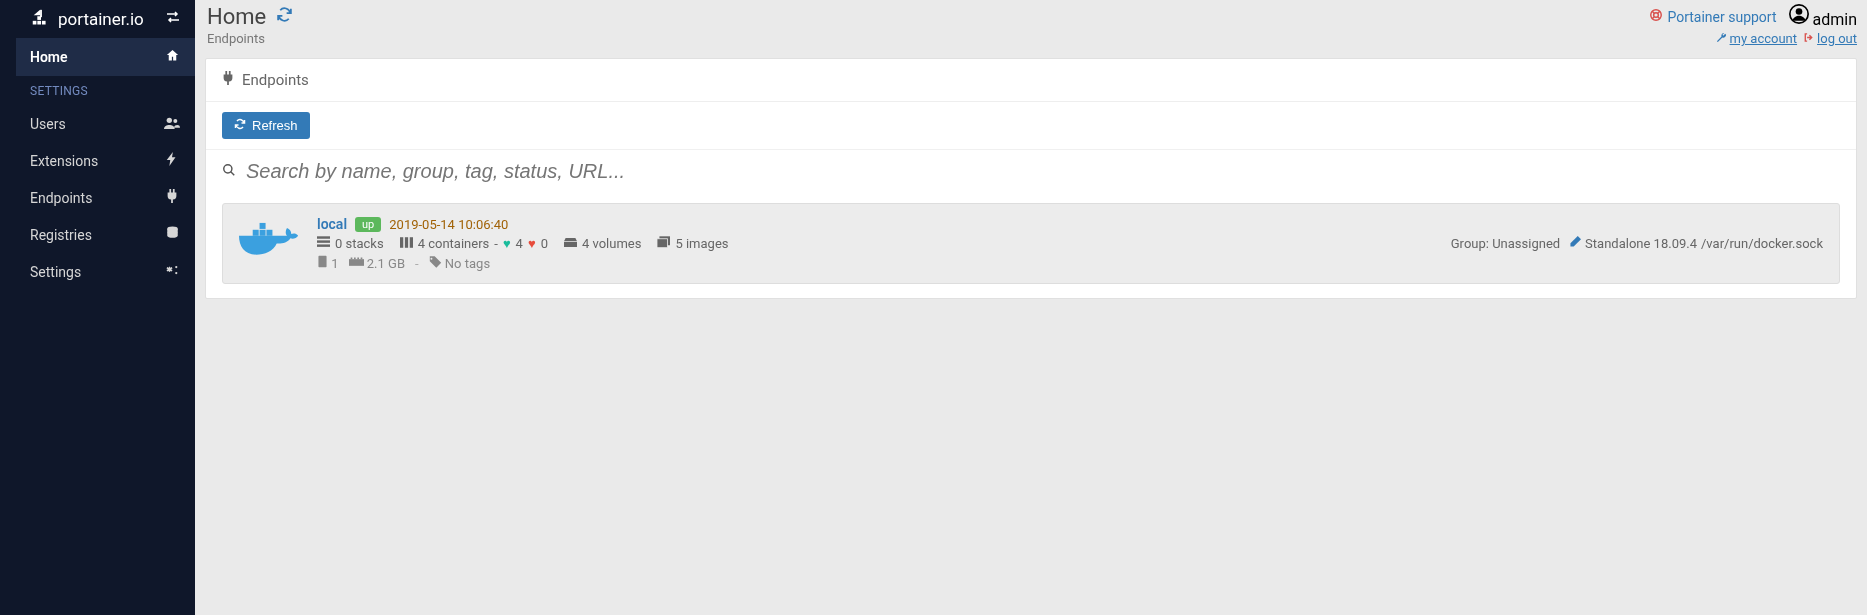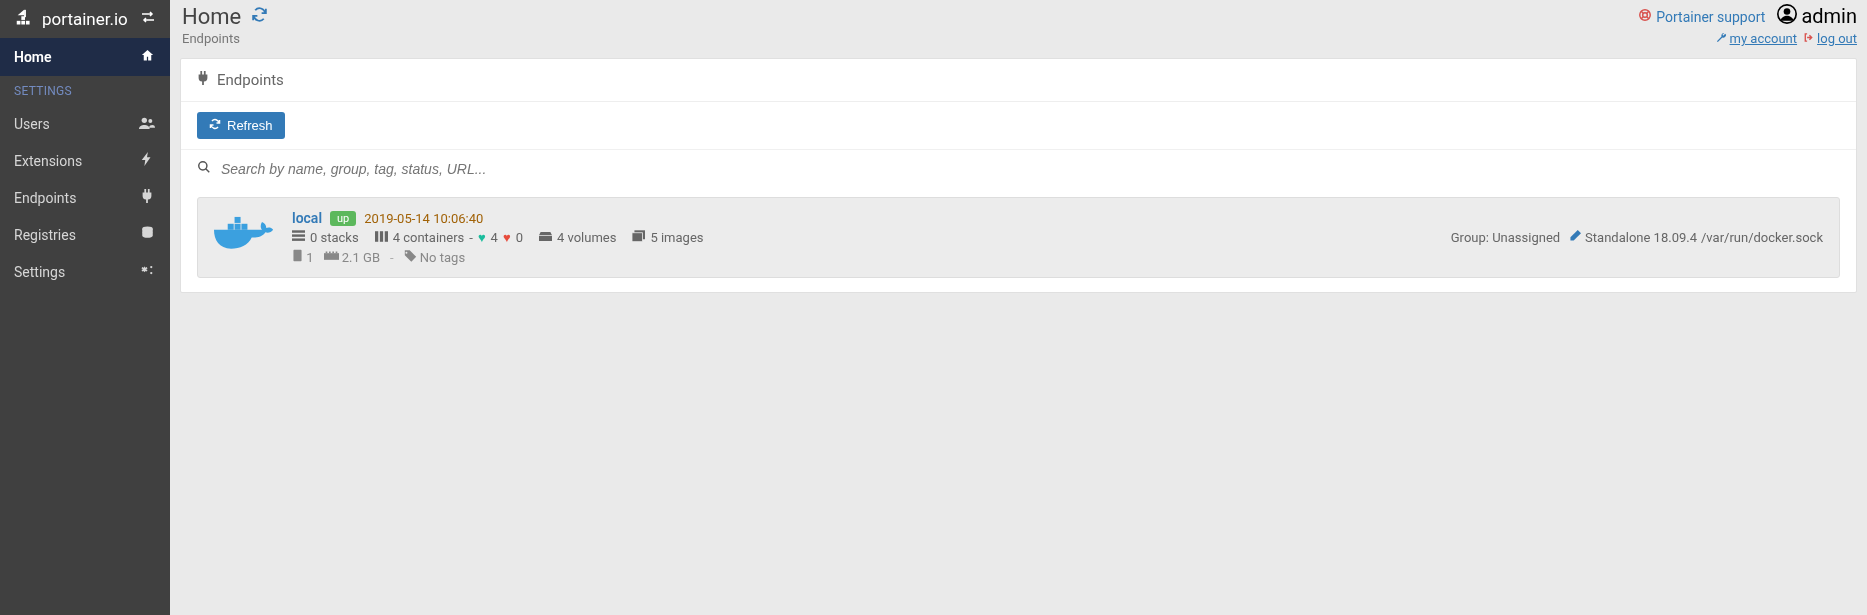--- a/index.html
+++ b/index.html
@@ -1,48 +1,48 @@
 <!DOCTYPE html>
 <html><head>
 <meta charset="utf-8">
 <style>
 * { margin:0; padding:0; box-sizing:border-box; }
 body { font-family: -apple-system, BlinkMacSystemFont, "Segoe UI", Roboto, sans-serif; font-size:14px; color:#333; background:#eaeaea; }
 .app { display:flex; min-height:615px; }
-.sidebar { width:170px; background:#404040; color:#fff; flex-shrink:0; }
+.sidebar { width:195px; background:#0f172a; color:#fff; flex-shrink:0;padding-left:16px; }
 .sidebar-header { display:flex; align-items:center; justify-content:space-between; padding:8px 14px; }
 .logo { display:flex; align-items:center; gap:6px; color:#fff; font-size:17px; }
 .logo svg { width:22px; height:22px; }
 .swap-icon { color:#fff; font-size:15px; cursor:pointer; }
 .nav-item { display:flex; align-items:center; justify-content:space-between; padding:10px 14px; color:#d6d6d6; cursor:pointer; font-size:14px; }
 .nav-item.active { background:#1f2c47; color:#fff; font-weight:600; }
 .nav-section { padding:8px 14px; color:#738bc0; font-size:12px; text-transform:uppercase; letter-spacing:0.3px; }
 .nav-icon { width:18px; text-align:center; color:#d6d6d6; }
 .main { flex:1; background:#eaeaea; padding:0 0 10px 10px; }
 .header { display:flex; justify-content:space-between; align-items:flex-start; padding:4px 10px 6px 2px; }
 .page-title-wrap { display:flex; flex-direction:column; }
 .page-title { font-size:22px; color:#444; font-weight:400; display:flex; align-items:center; gap:10px; }
 .page-title .refresh { color:#337ab7; cursor:pointer; font-size:17px; }
 .breadcrumb { font-size:13px; color:#777; margin-top:2px; }
 .header-right { display:flex; flex-direction:column; align-items:flex-end; gap:2px; }
 .top-links { display:flex; align-items:center; gap:12px; }
 .support-link { color:#337ab7; cursor:pointer; font-size:14px; display:flex; align-items:center; gap:4px; }
 .support-link .icon { color:#d9534f; }
-.user-badge { display:flex; align-items:flex-start; gap:4px; color:#000; font-size:20px; }
+.user-badge { display:flex; align-items:flex-end; gap:4px; color:#000; font-size:16px; }
 .user-badge .icon { font-size:20px; }
 .account-links { font-size:13px; display:flex; gap:6px; }
 .account-links a { color:#337ab7; text-decoration:underline; cursor:pointer; display:flex; align-items:center; gap:3px; }
 .account-links .logout-icon { color:#d9534f; }
 .panel { background:#fff; margin:6px 10px 0 0; border-radius:2px; border:1px solid #e0e0e0; }
 .panel-header { padding:12px 16px; color:#666; font-size:15px; display:flex; align-items:center; gap:8px; border-bottom:1px solid #eee; }
 .panel-body { padding:10px 16px; }
 .refresh-btn { background:#337ab7; color:#fff; border:none; border-radius:3px; padding:6px 12px; font-size:13px; cursor:pointer; display:inline-flex; align-items:center; gap:6px; }
 .search-row { padding:10px 16px; display:flex; align-items:center; gap:10px; border-top:1px solid #f0f0f0; }
 .search-row .icon { color:#555; }
-.search-input { border:none; outline:none; font-size:14px; flex:1; color:#777; font-style:italic; }
+.search-input { border:none; outline:none; font-size:20px; flex:1; color:#777; font-style:italic; }
 .endpoint-card { margin:10px 16px 14px 16px; background:#ececec; border:1px solid #ddd; border-radius:3px; padding:12px 16px; display:flex; align-items:center; position:relative; cursor:pointer; }
 .endpoint-logo { width:60px; height:48px; margin-right:18px; display:flex; align-items:center; justify-content:center; }
 .endpoint-main { flex:1;text-align:right; }
 .endpoint-title-row { display:flex; align-items:center; gap:8px; margin-bottom:4px; }
 .endpoint-name { color:#337ab7; font-weight:600; font-size:14px; }
 .status-badge { background:#5cb85c; color:#fff; font-size:11px; padding:1px 7px; border-radius:3px; }
 .endpoint-time { color:#a16207; font-size:13px; }
 .endpoint-stats { display:flex; align-items:center; gap:16px; color:#666; font-size:13px; margin-bottom:4px; flex-wrap:wrap; }
 .endpoint-stats .stat { display:flex; align-items:center; gap:5px; }
 .heart-green { color:#1abc9c; }

